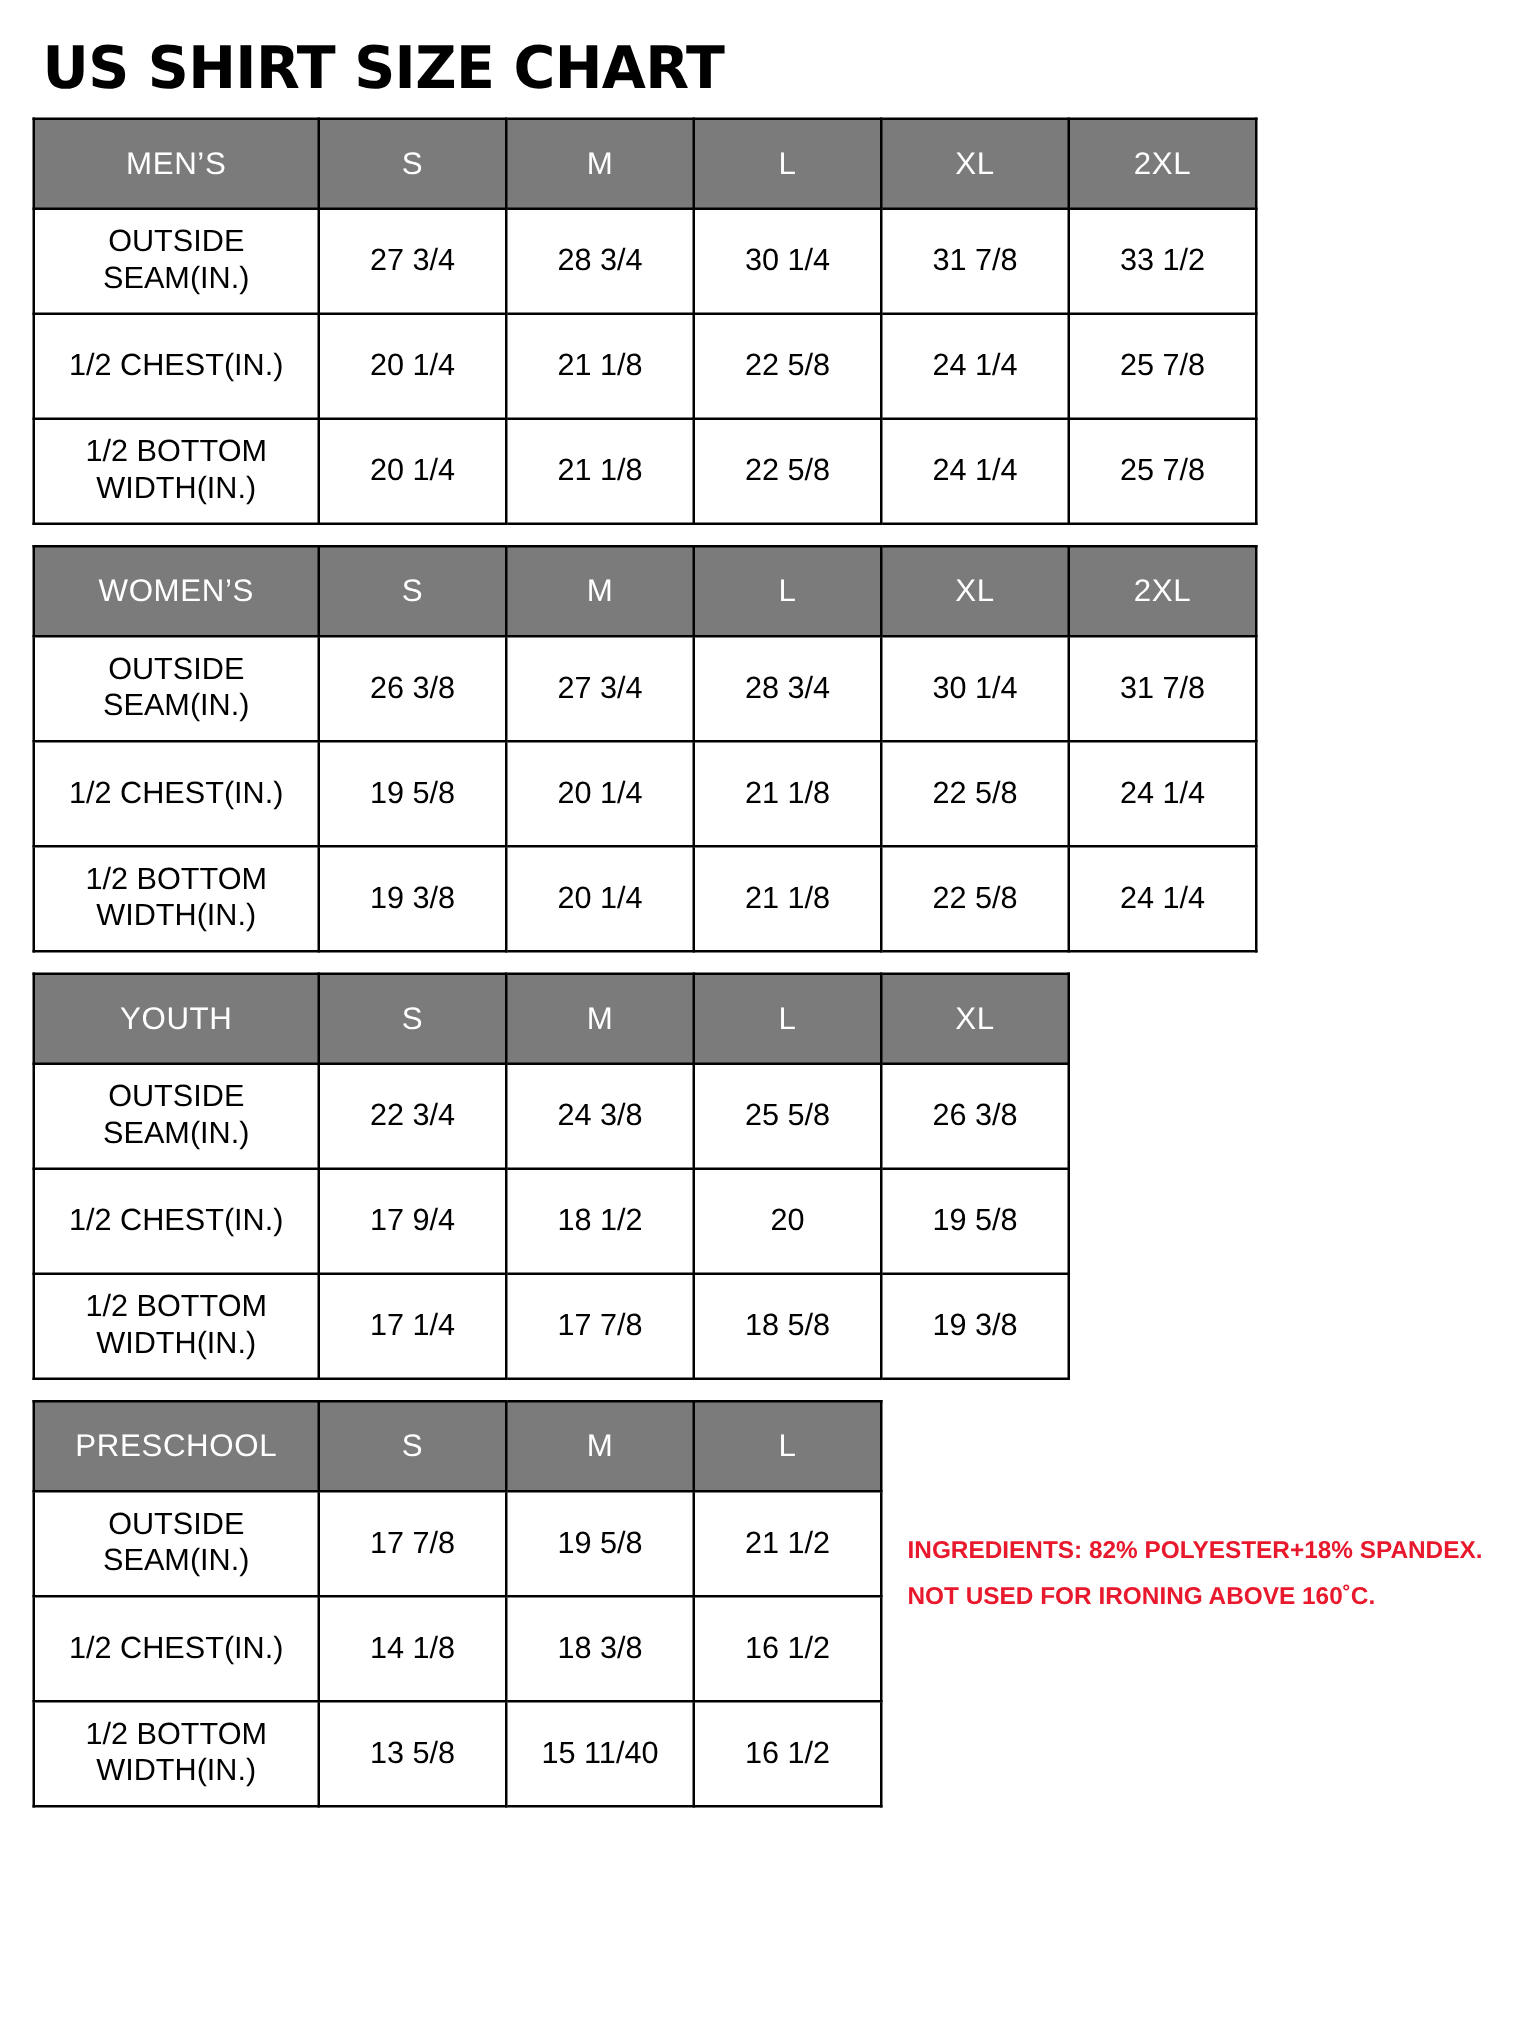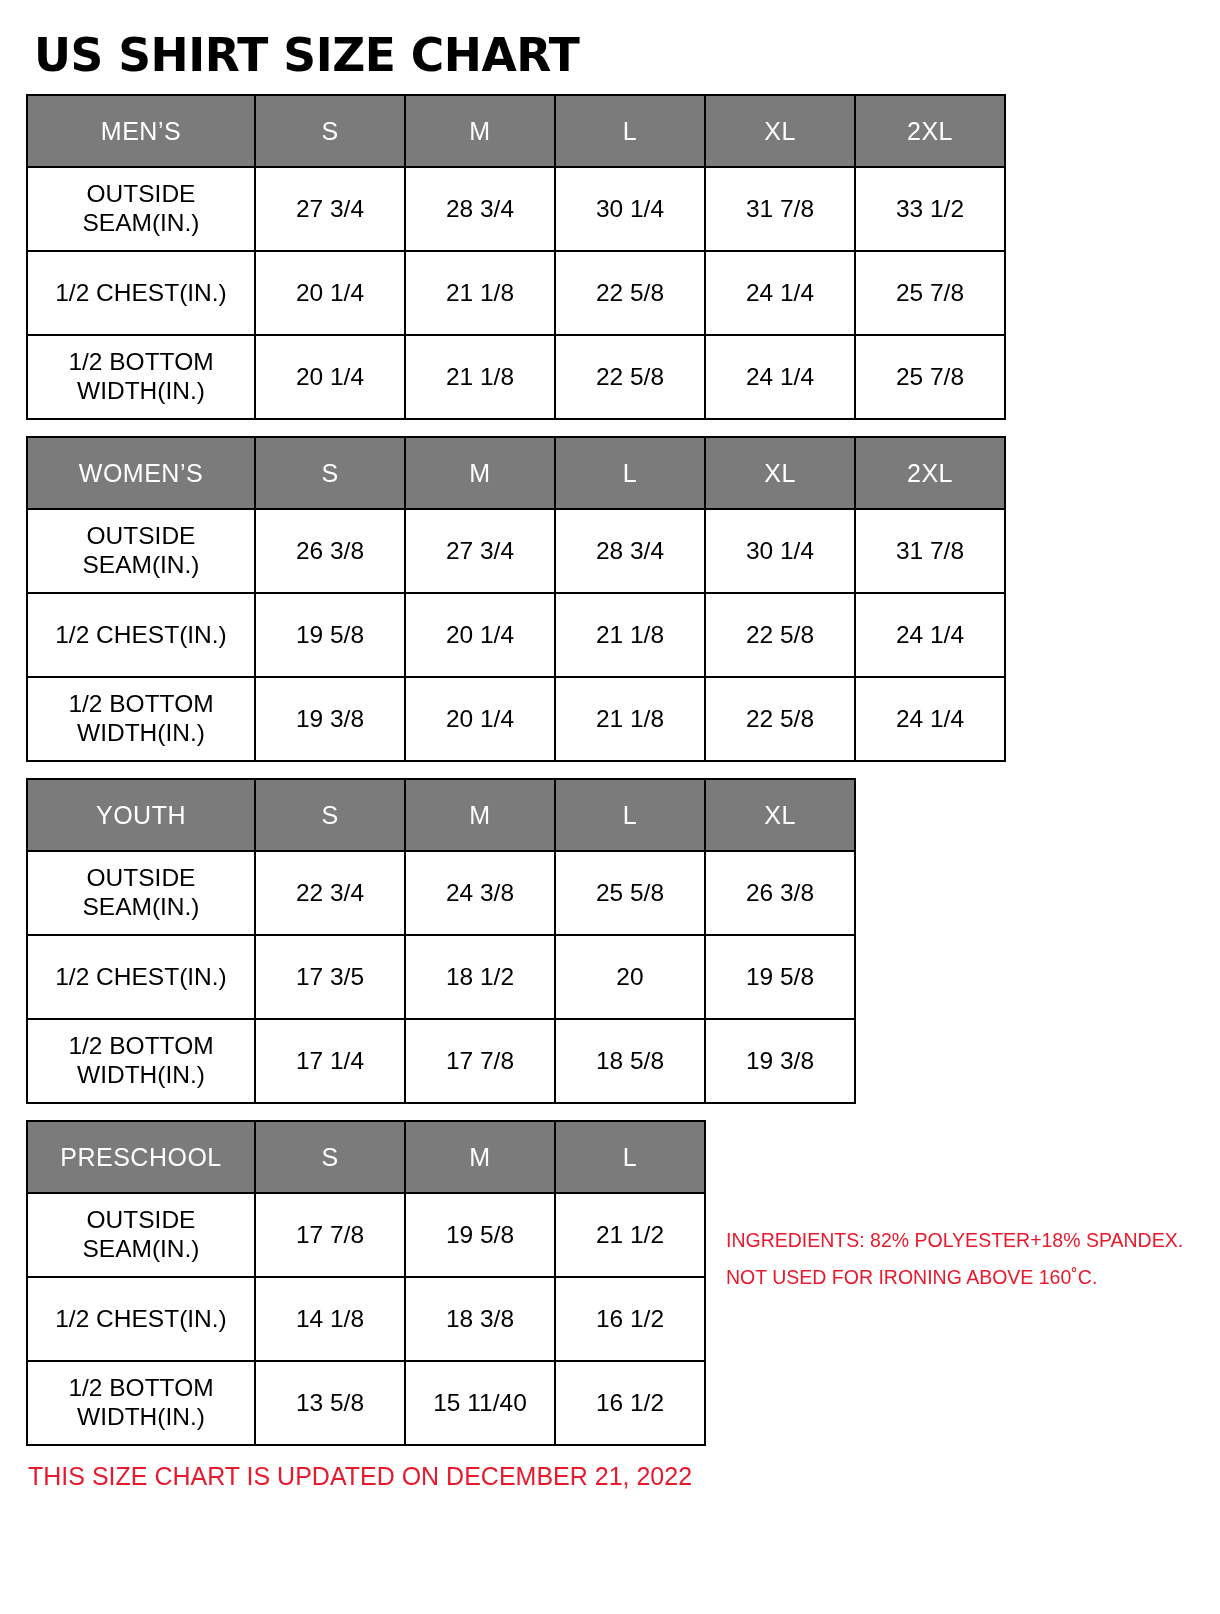--- a/index.html
+++ b/index.html
@@ -67,21 +67,21 @@
   }
   td.label {
     font-size: 24px;
   }
   .col-label { width: 228px; }
   .col-val { width: 150px; }
   .tables-wrap { position: relative; }
   .ingredients {
     position: absolute;
     color: #e8192c;
-    font-weight: normal;
+    font-weight: bold;
     font-size: 19.5px;
     line-height: 1.9;
     left: 700px;
     top: 1128px;
     white-space: nowrap;
   }
   .footer {
     color: #e8192c;
     font-size: 25px;
     font-weight: 400;
@@ -210,21 +210,21 @@
           <tbody>
             <tr>
               <td class="label">OUTSIDE SEAM(IN.)</td>
               <td>22 3/4</td>
               <td>24 3/8</td>
               <td>25 5/8</td>
               <td>26 3/8</td>
             </tr>
             <tr>
               <td class="label">1/2 CHEST(IN.)</td>
-              <td>17 3/5</td>
+              <td>17 9/4</td>
               <td>18 1/2</td>
               <td>20</td>
               <td>19 5/8</td>
             </tr>
             <tr>
               <td class="label">1/2 BOTTOM WIDTH(IN.)</td>
               <td>17 1/4</td>
               <td>17 7/8</td>
               <td>18 5/8</td>
               <td>19 3/8</td>
@@ -267,14 +267,13 @@
             </tr>
           </tbody>
         </table>
       </div>
     <div class="ingredients">
       <div>INGREDIENTS: 82% POLYESTER+18% SPANDEX.</div>
       <div>NOT USED FOR IRONING ABOVE 160˚C.</div>
     </div>
   </div>
 
-  <div class="footer">THIS SIZE CHART IS UPDATED ON DECEMBER 21, 2022</div>
 </div>
 
 </body></html>

